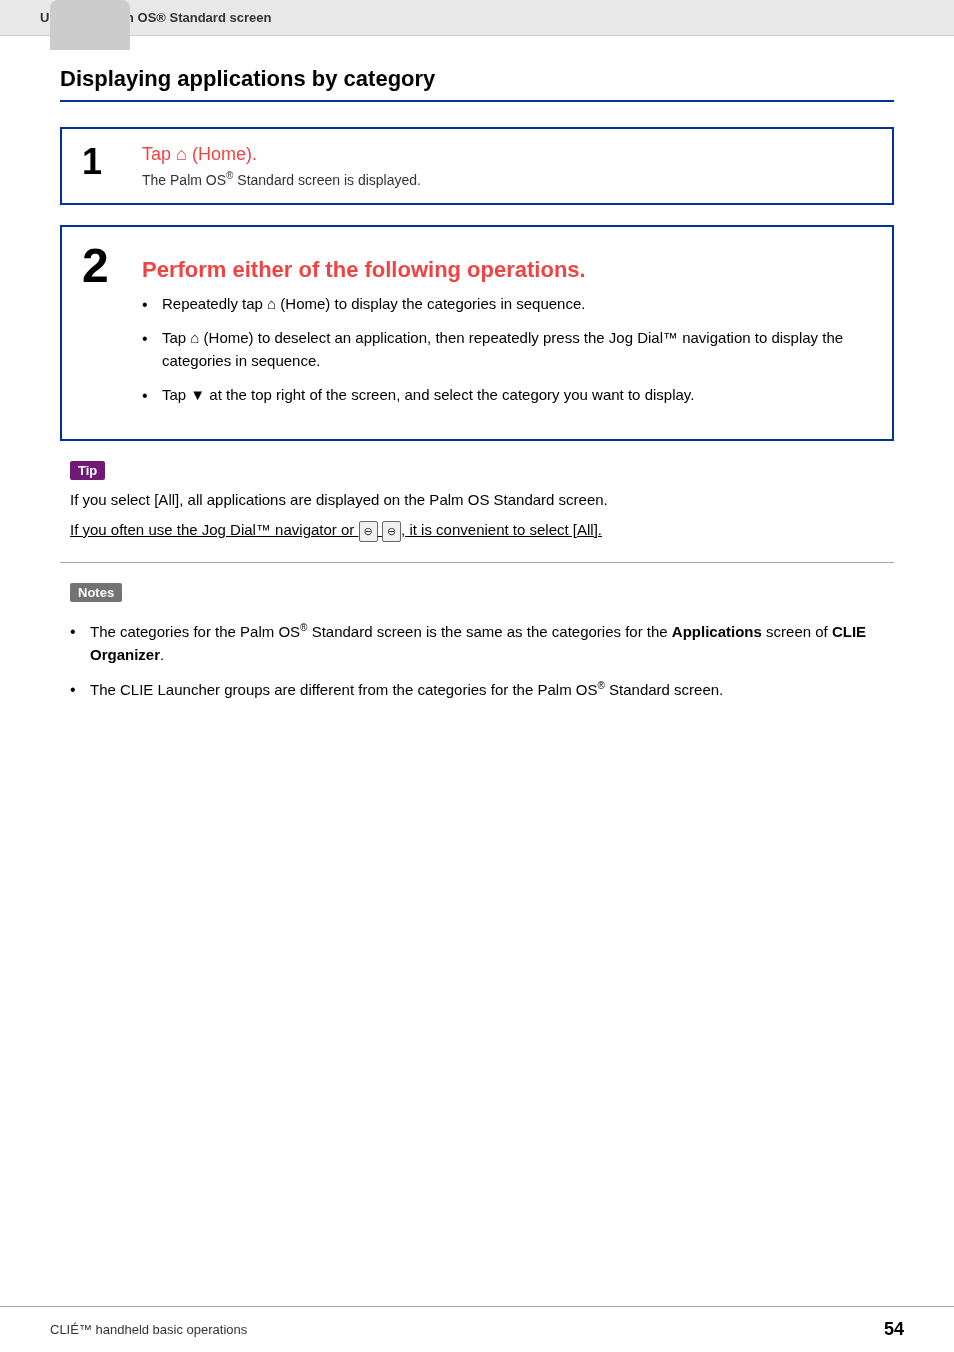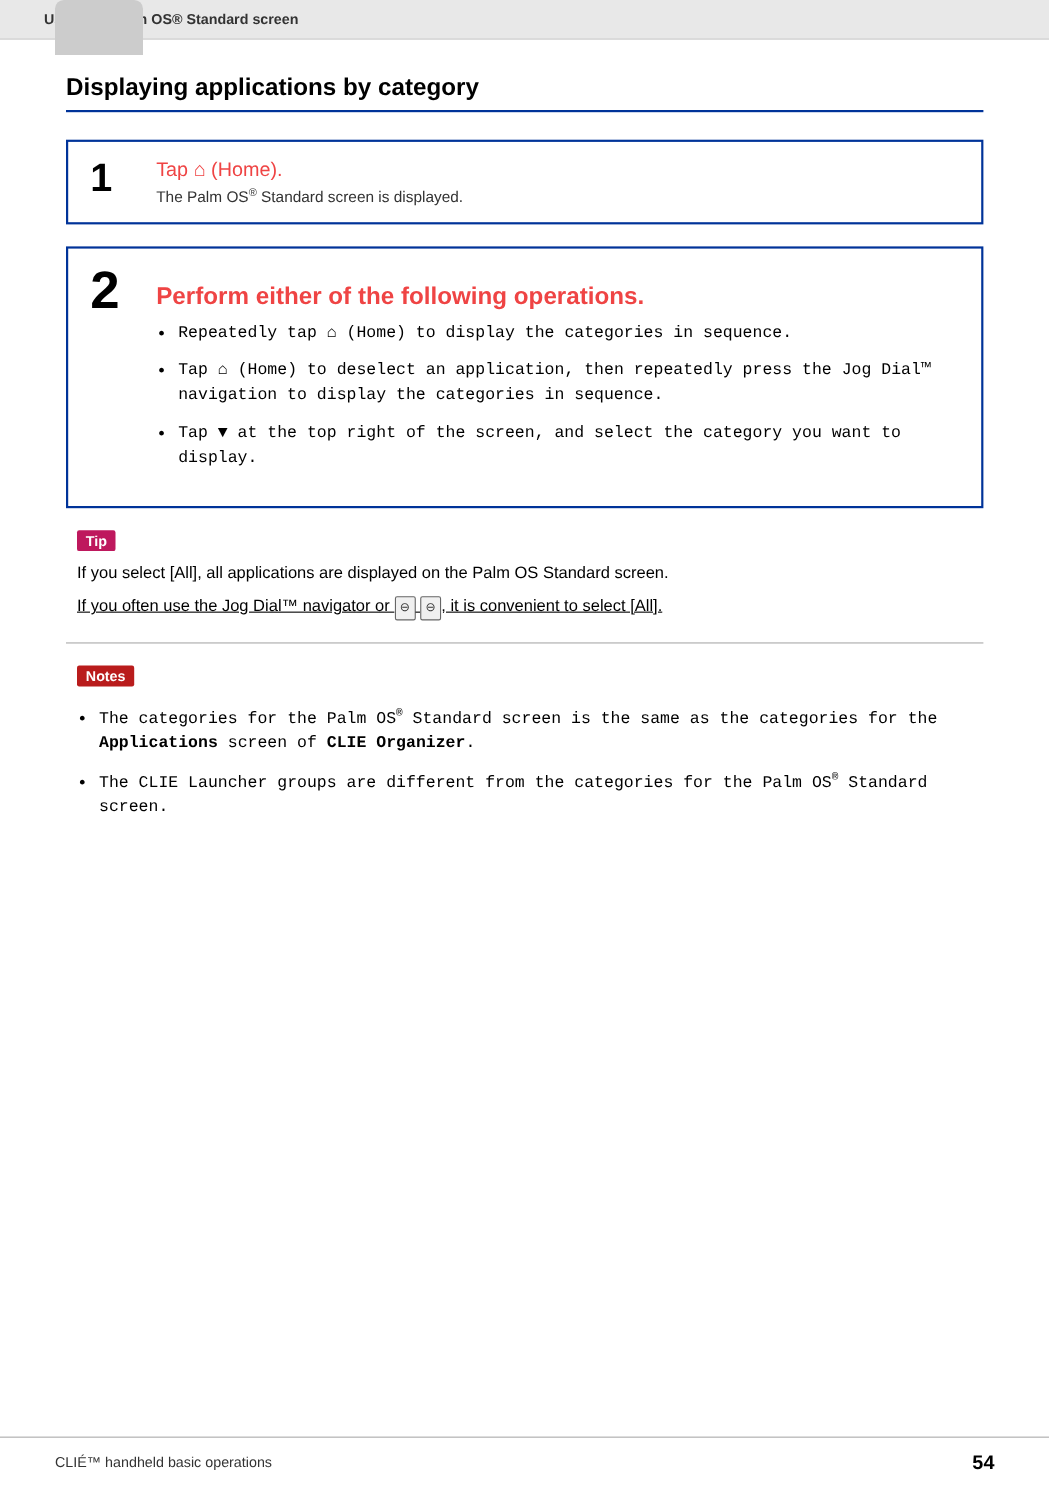--- a/index.html
+++ b/index.html
@@ -113,21 +113,20 @@
       padding: 0;
       margin: 10px 0 0 0;
     }
 
     .bullet-list li {
       padding-left: 20px;
       position: relative;
       margin-bottom: 12px;
       font-size: 15px;
       line-height: 1.5;
-      font-family: Liberation Mono, monospace;
     }
 
     .bullet-list li::before {
       content: "•";
       position: absolute;
       left: 0;
       font-size: 16px;
     }
 
     
@@ -135,25 +134,25 @@
       display: inline-block;
       padding: 2px 8px;
       font-size: 13px;
       font-weight: bold;
       color: #ffffff;
       margin-bottom: 8px;
       border-radius: 2px;
     }
 
     .tip-badge {
-      background: #be185d;
+      background: #701a75;
     }
 
     .notes-badge {
-      background: #b91c1c;
+      background: #737373;
     }
 
     
     .info-section {
       margin: 20px 0;
       padding-left: 10px;
     }
 
     .info-text {
       font-size: 15px;

